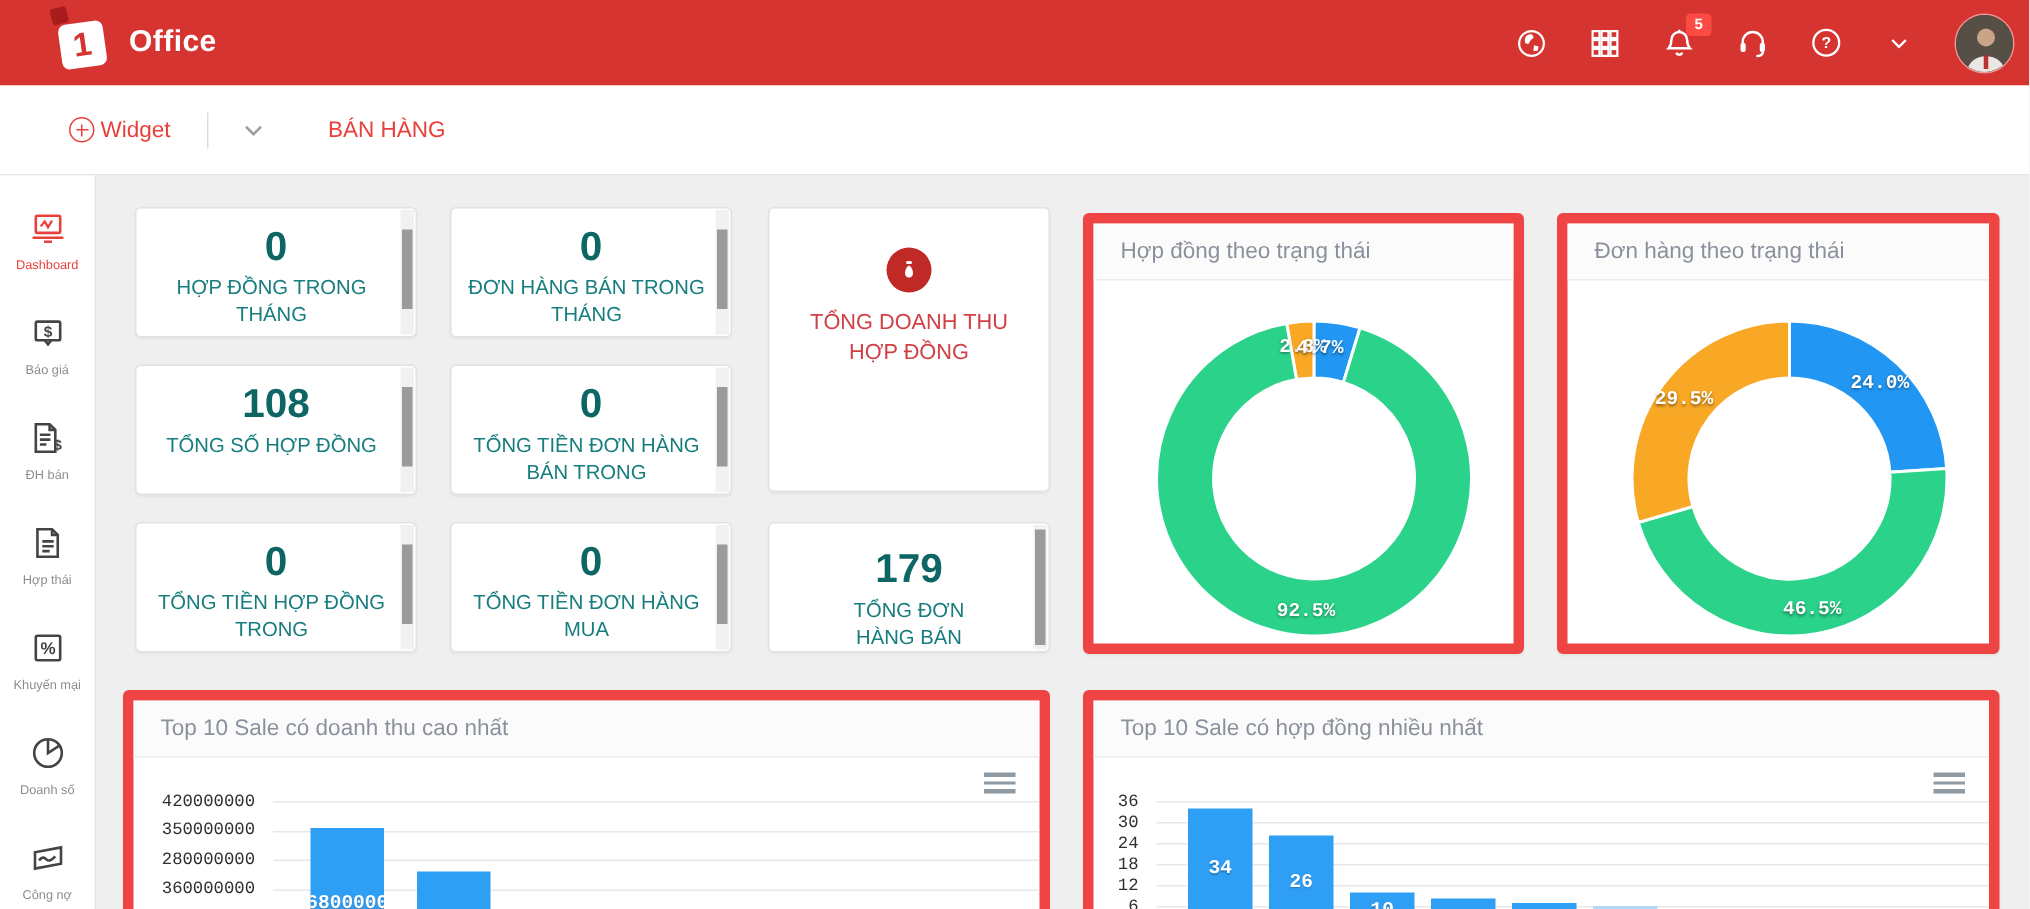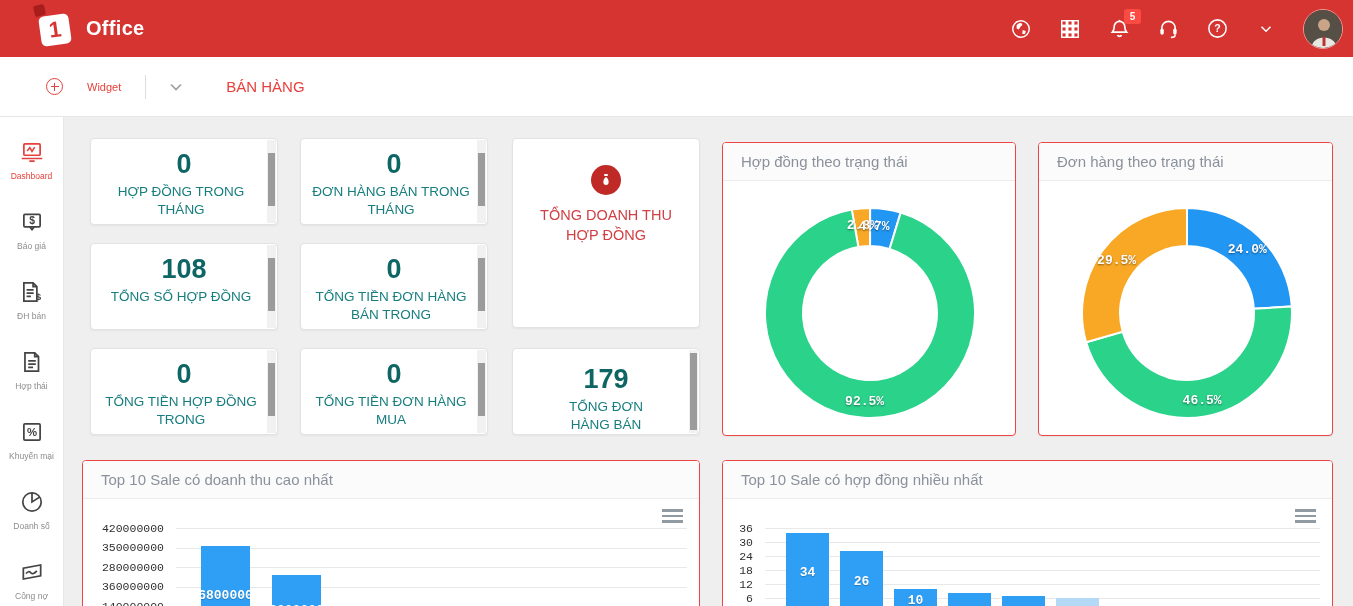--- a/index.html
+++ b/index.html
@@ -12,21 +12,21 @@
   .logo-square { position:absolute; left:4px; top:6px; width:30px; height:30px; background:#fff; border-radius:5px; transform:rotate(-8deg); display:flex; align-items:center; justify-content:center; color:#d53431; font-weight:bold; font-size:22px; }
   .logo-chip { position:absolute; left:-2px; top:-4px; width:11px; height:11px; background:#a81d1c; border-radius:2px; transform:rotate(-14deg); }
   .app-title { color:#fff; font-size:20px; font-weight:bold; margin-left:10px; letter-spacing:.3px; }
   .topbar-right { position:absolute; right:0; top:0; height:57px; display:flex; align-items:center; gap:25px; padding-right:10px; }
   .tb-icon { position:relative; width:24px; height:24px; display:flex; align-items:center; justify-content:center; cursor:pointer; }
   .badge { position:absolute; top:-8px; right:-10px; min-width:17px; height:15px; background:#fb4b42; color:#fff; font-size:10px; font-weight:bold; border-radius:3px; display:flex; align-items:center; justify-content:center; padding:0 3px; }
   .avatar { width:40px; height:40px; border-radius:50%; overflow:hidden; border:1px solid rgba(255,255,255,.5); }
 
   
   .toolbar { position:absolute; left:0; top:57px; width:1353px; height:60px; background:#fff; border-bottom:1px solid #e6e6e6; display:flex; align-items:center; }
-  .widget-btn { display:flex; align-items:center; gap:24px; margin-left:46px; color:#e8403c; font-size:11px; cursor:pointer; }
+  .widget-btn { display:flex; align-items:center; gap:4px; margin-left:46px; color:#e8403c; font-size:15px; cursor:pointer; }
   .plus-circle { width:17px; height:17px; border:1.5px solid #e8403c; border-radius:50%; position:relative; }
   .plus-circle::before, .plus-circle::after { content:""; position:absolute; background:#e8403c; }
   .plus-circle::before { left:3.5px; right:3.5px; top:50%; height:1.5px; margin-top:-0.75px; }
   .plus-circle::after { top:3.5px; bottom:3.5px; left:50%; width:1.5px; margin-left:-0.75px; }
   .v-divider { width:1px; height:24px; background:#ddd; margin:0 18px 0 24px; }
   .toolbar-tab { margin-left:38px; color:#e8403c; font-size:15px; cursor:pointer; }
 
   
   .sidebar { position:absolute; left:0; top:117px; width:64px; bottom:-40px; background:#fff; border-right:1px solid #e7e7e7; display:flex; flex-direction:column; align-items:center; padding-top:22px; }
   .side-item { width:64px; height:64px; margin-bottom:6px; display:flex; flex-direction:column; align-items:center; color:#444; cursor:pointer; }
@@ -42,21 +42,21 @@
   .kpi-label { font-size:13.5px; color:#177d7e; line-height:1.32; padding:3px 14px 0 8px; }
   .card-scroll { position:absolute; right:1px; top:1px; bottom:1px; width:9px; background:#f1f1f1; }
   .card-scroll::after { content:""; position:absolute; left:1px; right:1px; top:16%; height:64%; background:#9b9b9b; }
   .card-scroll.tall::after { top:4%; height:92%; }
   .revenue { width:188px; height:190px; text-align:center; padding-top:26px; }
   .money-circle { width:30px; height:30px; border-radius:50%; background:#bf2a26; margin:0 auto 10px; display:flex; align-items:center; justify-content:center; }
   .revenue-value { font-size:29px; font-weight:bold; color:#b32025; line-height:1.12; padding:0 12px; word-break:break-all; text-align:left; }
   .revenue-label { font-size:14.5px; color:#d04045; line-height:1.4; margin-top:10px; padding:0 16px; }
 
   
-  .panel { position:absolute; background:#fff; border:1px solid #ef4444; border-radius:4px; box-shadow:0 1px 2px rgba(0,0,0,.05); overflow:hidden; }
+  .panel { position:absolute; background:#fff; border:7px solid #ef4444; border-radius:4px; box-shadow:0 1px 2px rgba(0,0,0,.05); overflow:hidden; }
   .panel-header { height:38px; line-height:38px; padding-left:18px; font-size:15px; color:#8b919c; background:#fbfbfb; border-bottom:1px solid #ececec; }
   .panel-body { position:relative; width:100%;font-family:Liberation Mono, monospace; }
   .hamburger { position:absolute; top:10px; right:16px; width:21px; cursor:pointer; }
   .hamburger span { display:block; height:2.5px; background:#8f9aa3; margin-bottom:3px; }
 
   
   .donut-wrap { position:relative; }
   .slice-label { position:absolute; transform:translate(-50%,-50%); color:#fff; font-size:13px; font-weight:bold; text-shadow:0 1px 2px rgba(0,0,0,.45); white-space:nowrap; pointer-events:none; }
 
   

